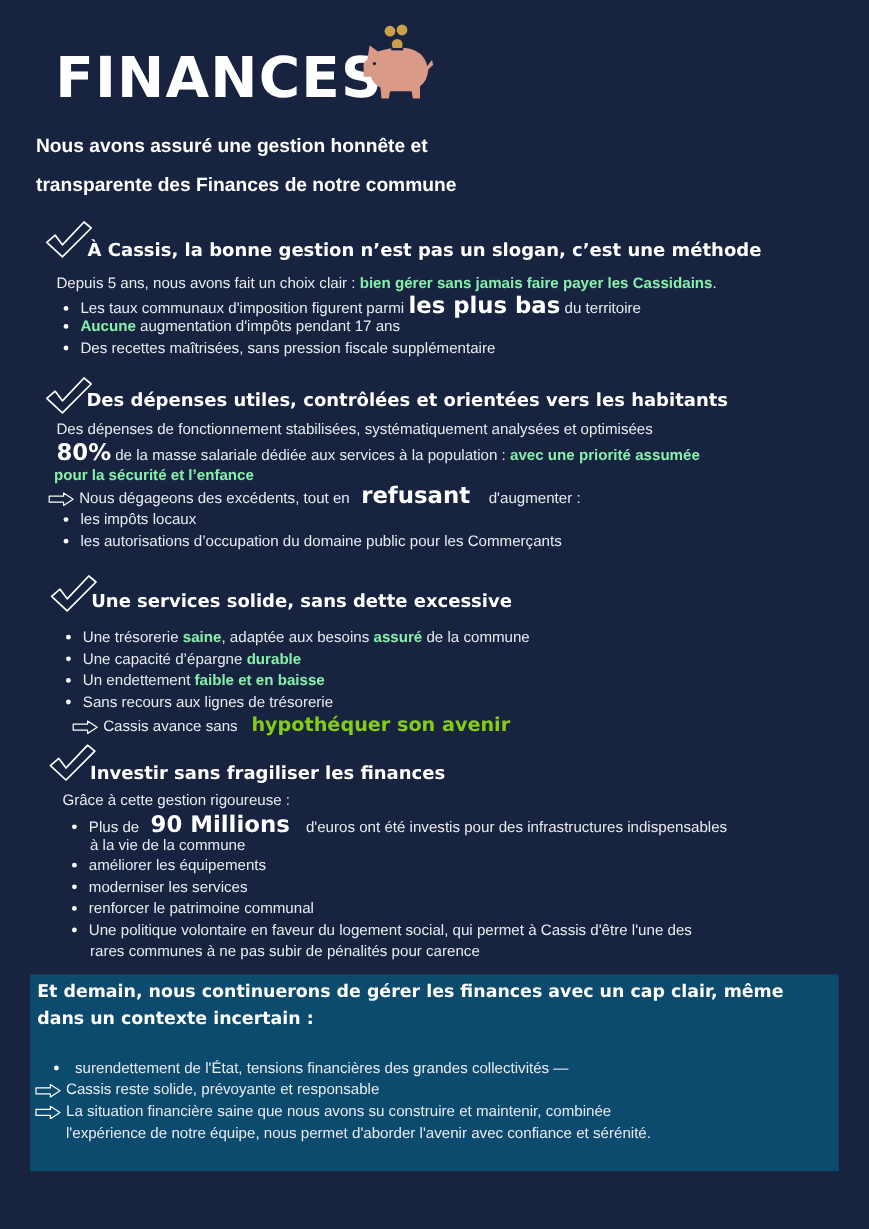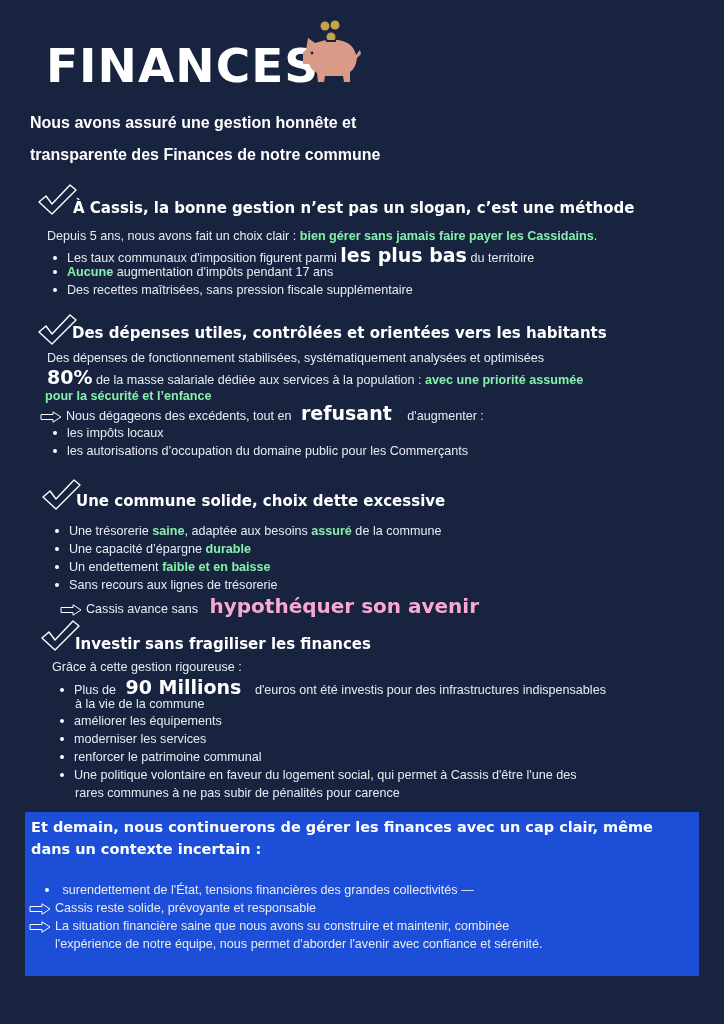--- a/index.html
+++ b/index.html
@@ -23,26 +23,26 @@
     font-family: Liberation Sans, sans-serif;
   }
   .check { width: 42px; height: 34px; }
   .sec-title {
     font-size: 15px; font-weight: 700;
     font-family: "DejaVu Sans", sans-serif;
   }
   .txt { font-size: 12.6px; color: #e8ebf2; }
   .txt b { color: #86efac; }
   .big { font-size: 19px; font-weight: 700; color: #fff; font-family: "DejaVu Sans", sans-serif; }
-  .bigger { font-size: 20px; font-weight: 700; color: #f9a8d4; font-family: "DejaVu Sans", sans-serif; }
+  .bigger { font-size: 16px; font-weight: 700; color: #84cc16; font-family: "DejaVu Sans", sans-serif; }
   .bullet { display: inline-block; width: 4px; height: 4px; border-radius: 50%; background: #fff; margin-right: 10px; vertical-align: middle; position: relative; top: -1px; }
   .arrow { width: 22px; height: 12px; vertical-align: middle; margin-right: 4px; }
   .box {
     position: absolute; left: 25px; top: 812px; width: 674px; height: 164px;
-    background: #1d4ed8;
+    background: #0c4a6e;
   }
   .box-title {
     left: 6px; top: 4px; font-size: 14.5px; font-weight: 700; line-height: 22px;
     font-family: "DejaVu Sans", sans-serif; white-space: normal; width: 660px;
   }
 </style>
 </head>
 <body>
 
 <svg width="0" height="0" style="position:absolute">
@@ -101,21 +101,21 @@
   <svg class="arrow">
       <use href="#arr"></use>
     </svg><span>Nous dégageons des excédents, tout en </span><span class="big" style="margin:0 12px 0 6px">refusant</span><span> d'augmenter :</span>
 </div>
 <div class="abs txt" style="left:53px;top:426px"><span class="bullet"></span><span>les impôts locaux</span></div>
 <div class="abs txt" style="left:53px;top:444px"><span class="bullet"></span><span>les autorisations d’occupation du domaine public pour les Commerçants</span></div>
 
 <svg class="abs check" style="left:41px;top:477px">
     <use href="#chk"></use>
   </svg>
-<div class="abs sec-title" style="left:76px;top:492px">Une commune solide, choix dette excessive</div>
+<div class="abs sec-title" style="left:76px;top:492px">Une services solide, sans dette excessive</div>
 <div class="abs txt" style="left:55px;top:524px">
   <span class="bullet"></span><span>Une trésorerie </span><b>saine</b><span>, adaptée aux besoins </span><b>assuré</b><span> de la commune</span>
 </div>
 <div class="abs txt" style="left:55px;top:542px">
   <span class="bullet"></span><span>Une capacité d’épargne </span><b>durable</b>
 </div>
 <div class="abs txt" style="left:55px;top:560px">
   <span class="bullet"></span><span>Un endettement </span><b>faible et en baisse</b>
 </div>
 <div class="abs txt" style="left:55px;top:578px">

